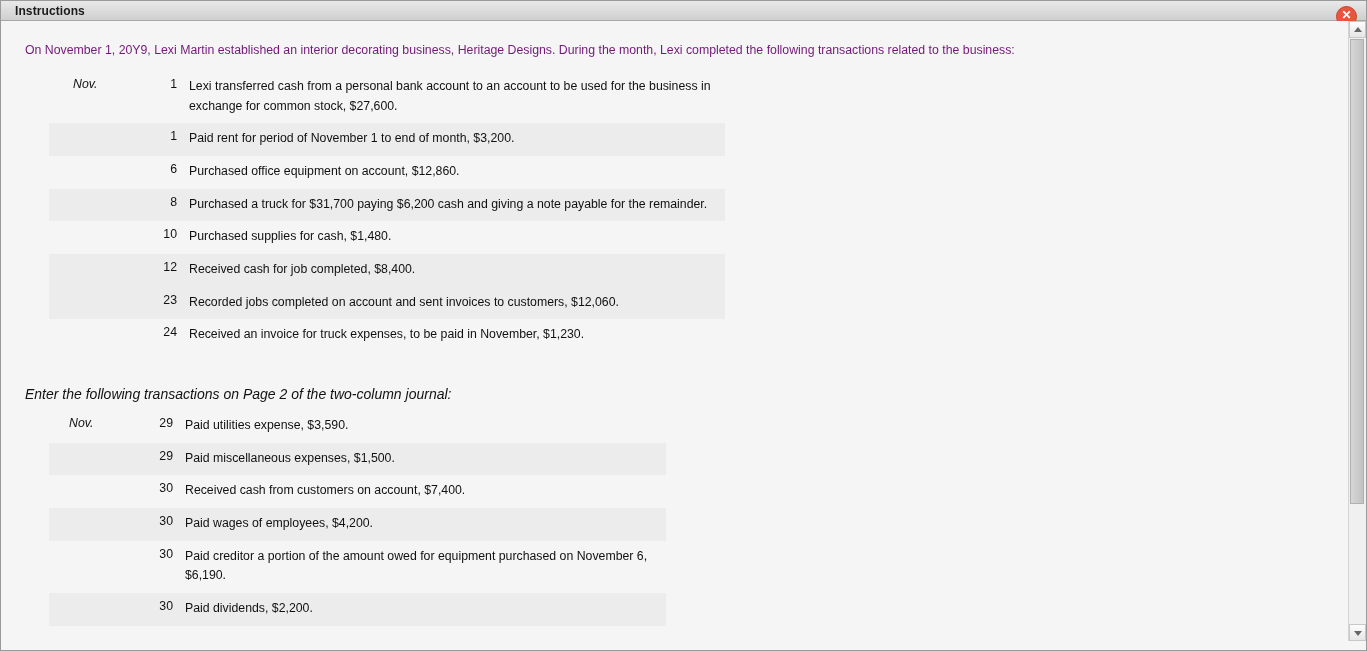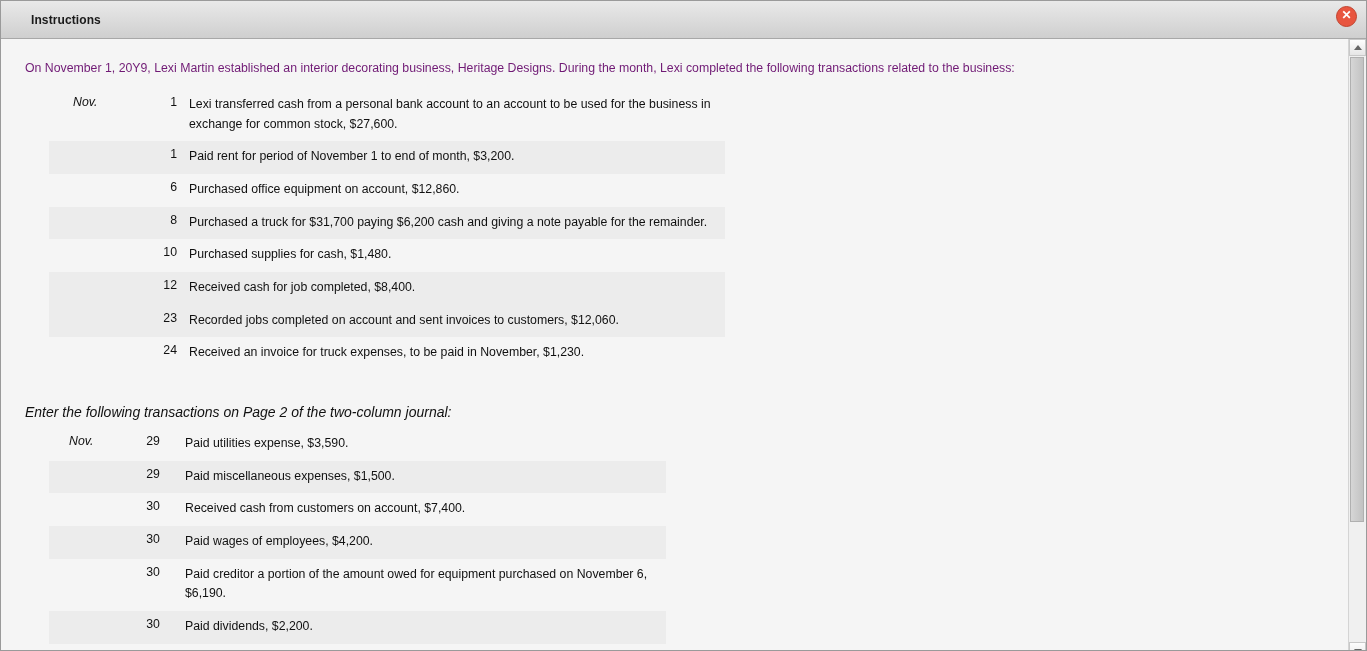--- a/index.html
+++ b/index.html
@@ -16,27 +16,26 @@
     position: relative;
     width: 1367px;
     height: 651px;
     box-sizing: border-box;
     background: #f5f5f5;
     border: 1px solid #9a9a9a;
     overflow: hidden;
   }
   .titlebar {
     position: relative;
-    height: 38px;
+    height: 20px;
     box-sizing: border-box;
     background: linear-gradient(to bottom, #e9e9e9 0%, #dcdcdc 50%, #cfcfcf 100%);
     border-bottom: 1px solid #a8a8a8;
     display: flex;
     align-items: center;
-    padding-left: 16px;
   }
   .titlebar .title {
     margin-left: 14px;
     font-size: 12px;
     font-weight: bold;
     color: #1a1a1a;
     letter-spacing: 0.1px;
   }
   .close-btn {
     position: absolute;
@@ -120,21 +119,21 @@
   }
   table.txn2 tr.alt td {
     background: #ececec;
   }
   table.txn2 td.mon {
     width: 64px;
     padding-left: 20px !important;
   }
   table.txn2 td.day {
     width: 40px;
-    text-align: center;
+    text-align: right;
     padding-right: 12px !important;
   }
   .midnote {
     margin: 34px 0 0 24px;
     font-style: italic;
     font-size: 14px;
     color: #111;
   }
   
   .scrollbar {

